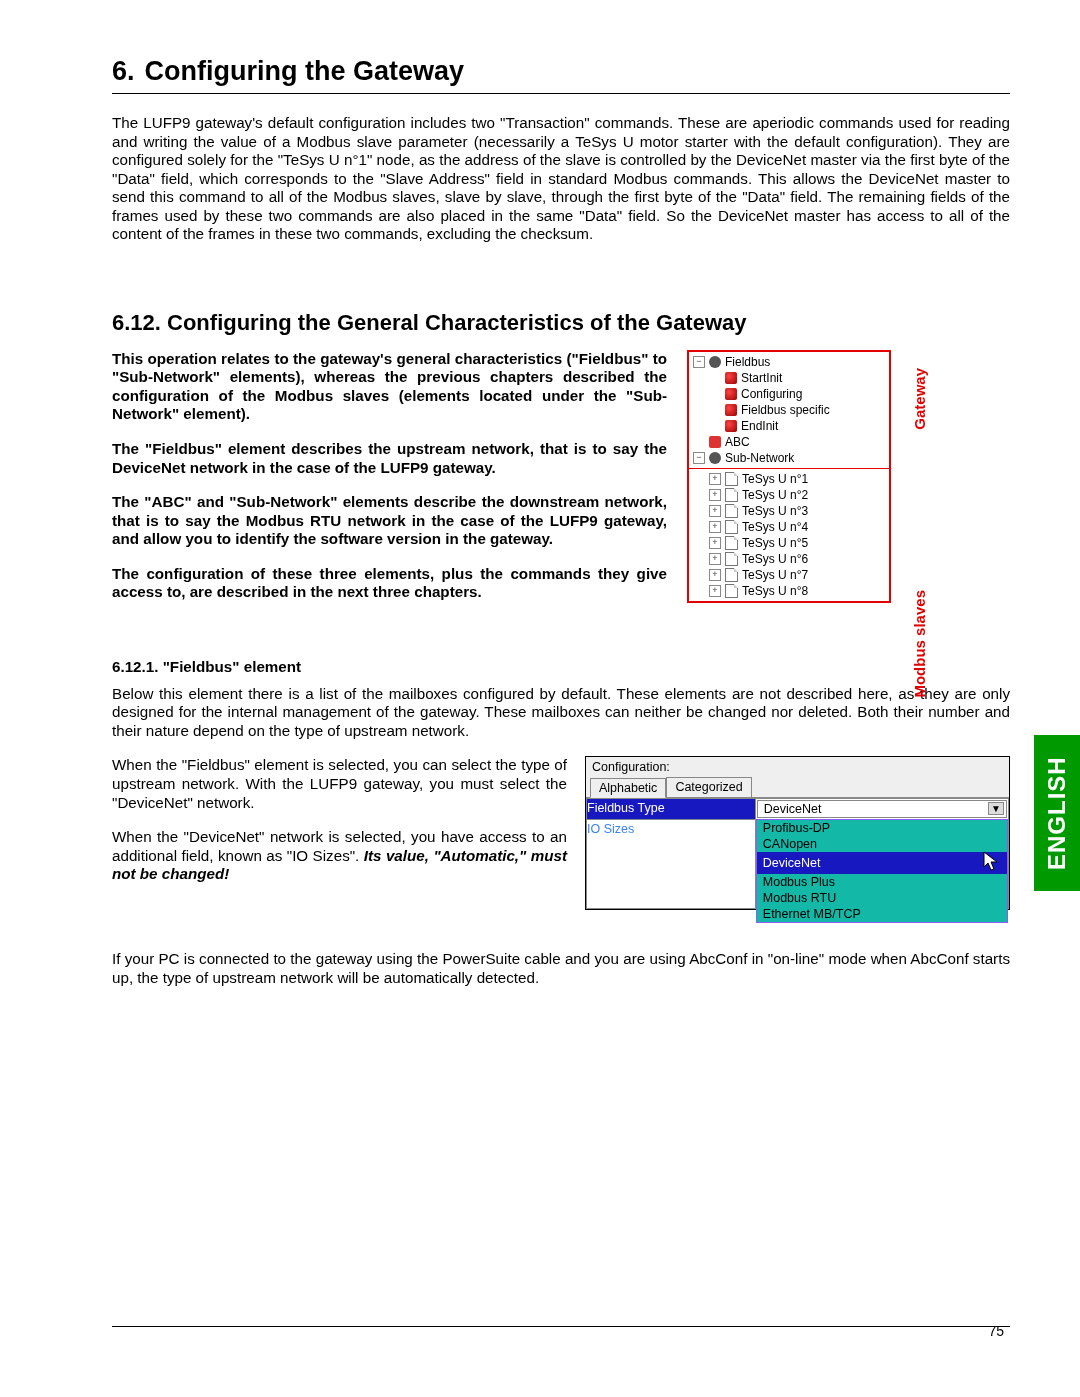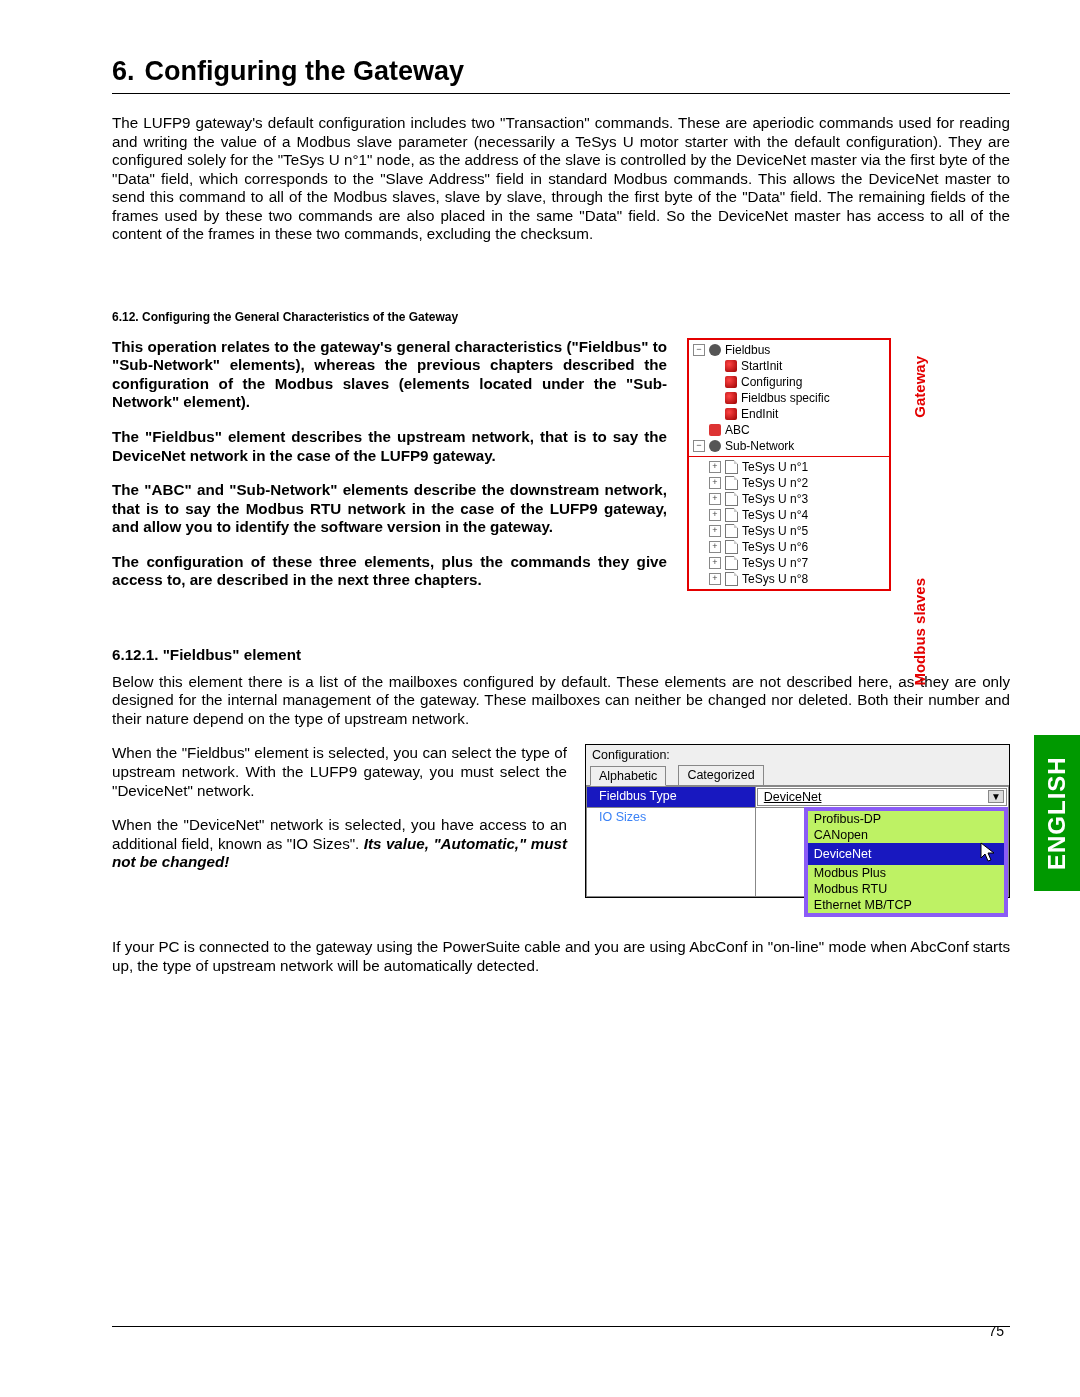--- a/index.html
+++ b/index.html
@@ -41,21 +41,21 @@
   .para {
     font-size: 15.2px;
     line-height: 1.22;
     text-align: justify;
     margin: 0 0 16px 0;
   }
   .para-narrow {
     width: 555px;
   }
   .h2 {
-    font-size: 12px;
+    font-size: 22px;
     font-weight: 700;
     margin: 66px 0 14px 0;
   }
   .h3 {
     font-size: 15.2px;
     font-weight: 700;
     margin: 40px 0 10px 0;
   }
   .two-col-top {
     display: flex;
@@ -133,53 +133,53 @@
     background: #efefef;
     font-family: "MS Sans Serif", Arial, sans-serif;
     font-size: 12.5px;
     position: relative;
   }
   .config-panel .cfg-label {
     padding: 3px 6px 1px 6px;
   }
   .config-panel .tabs {
     display: flex;
-    gap: 12px;
+    gap: 0;
     padding: 0 4px;
     border-bottom: 1px solid #888;
     background:#efefef;
   }
   .config-panel .tab {
     padding: 2px 8px;
     border: 1px solid #888;
     border-bottom: none;
     background: #efefef;
     margin-top: 2px;
     font-size: 12.5px;
   }
   .config-panel .tab.active { background: #efefef; position:relative; top:1px; border-bottom:1px solid #efefef;}
   .config-panel table {
     width: 100%;
     border-collapse: collapse;
     background: #fff;
   }
-  .config-panel td { border: 1px solid #888; padding: 2px 12px; vertical-align: top; }
+  .config-panel td { border: 1px solid #888; padding: 2px 0; vertical-align: top; }
   .config-panel td.key { background: #fff; color:#3b82f6; width:40%; }
   .config-panel td.key.sel { background:#1818c0; color:#fff; }
-  .config-panel .dropdown-cell { position: relative; background:#fff; padding:0;text-decoration:underline; }
+  .config-panel .dropdown-cell { position: relative; background:#fff; padding:0; }
   .config-panel .dd-value {
     border:1px solid #888; background:#fff; padding:1px 18px 1px 6px; margin:1px;
     position:relative; display:block;
   }
   .config-panel .dd-value::after{
     content:"▼"; position:absolute; right:2px; top:1px; font-size:10px;
     background:#ddd; border:1px solid #888; padding:0 2px;
   }
   .config-panel .dd-list {
-    position:absolute; left:0; right:0; top:100%; border:4px solid #8b5cf6; background:#bef264; z-index:5;margin-left:48px;
+    position:absolute; left:0; right:0; top:100%; border:1px solid #8b5cf6; background:#14b8a6; z-index:5;
   }
   .config-panel .dd-item { padding:1px 6px; display:flex; justify-content:space-between; align-items:center; }
   .config-panel .dd-item.sel { background:#1818c0; color:#fff; }
   .config-panel .cursor {
     width: 14px; height: 20px; position: relative; display:inline-block;
   }
   .config-panel .cursor svg { position:absolute; left:-4px; top:-2px; }
 
   .emph-italic { font-style: italic; font-weight: 700; }
 

